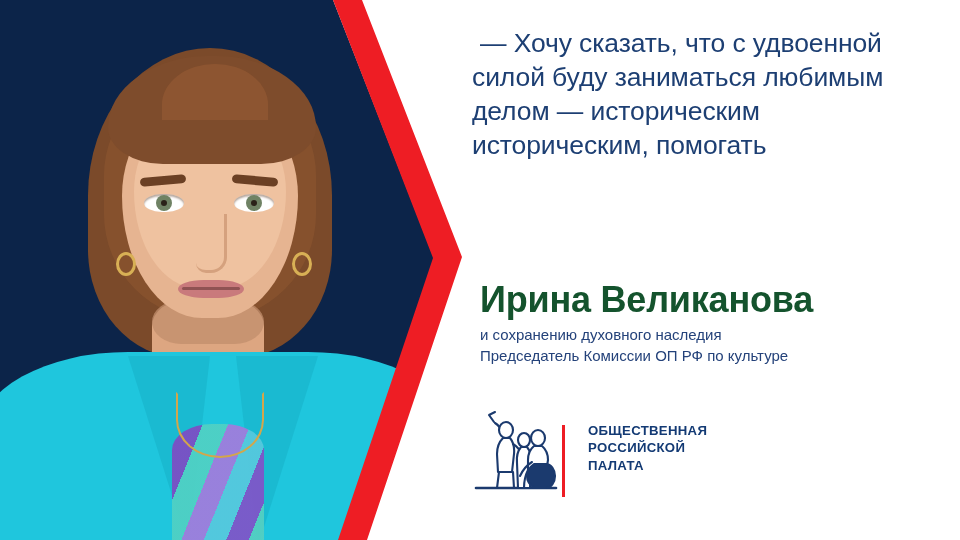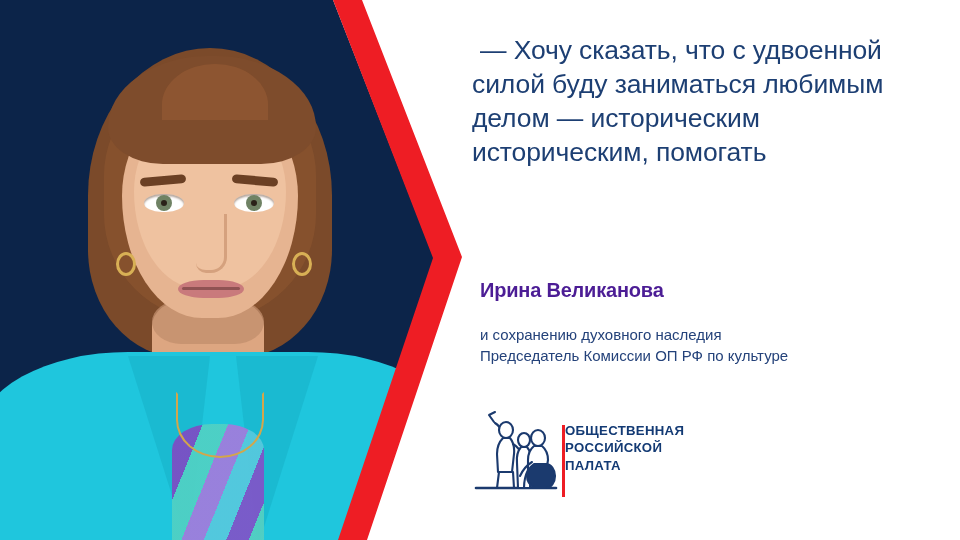--- a/index.html
+++ b/index.html
@@ -271,31 +271,30 @@
   .quote {
     position: absolute;
     left: 0;
     top: 26px;
     width: 462px;
     color: #1d3f73;
     font-size: 26.5px;
     line-height: 34px;
     font-weight: 400;
     letter-spacing: -0.1px;
-    margin-top: 7px;
   }
   .quote .ln { display: block; white-space: nowrap; }
   .quote .ln:first-child { text-indent: 8px; }
 
   .speaker-name {
     position: absolute;
     left: 8px;
     top: 279px;
-    color: #4c1d95;
-    font-size: 20px;
+    color: #14532d;
+    font-size: 36px;
     font-weight: 700;
     letter-spacing: -0.2px;
   }
   .speaker-title {
     position: absolute;
     left: 8px;
     top: 324px;
     color: #24427a;
     font-size: 15px;
     line-height: 21px;
@@ -321,21 +320,21 @@
   .logo-rule {
     position: absolute;
     left: 90px;
     top: 21px;
     width: 3px;
     height: 72px;
     background: #ee1d24;
   }
   .logo-text {
     position: absolute;
-    left: 93px;
+    left: 116px;
     top: 18px;
     color: #133a74;
     font-size: 13.2px;
     line-height: 17.4px;
     font-weight: 700;
     letter-spacing: .3px;
   }
   .logo-text .ln { display: block; white-space: nowrap; }
 </style>
 </head>

